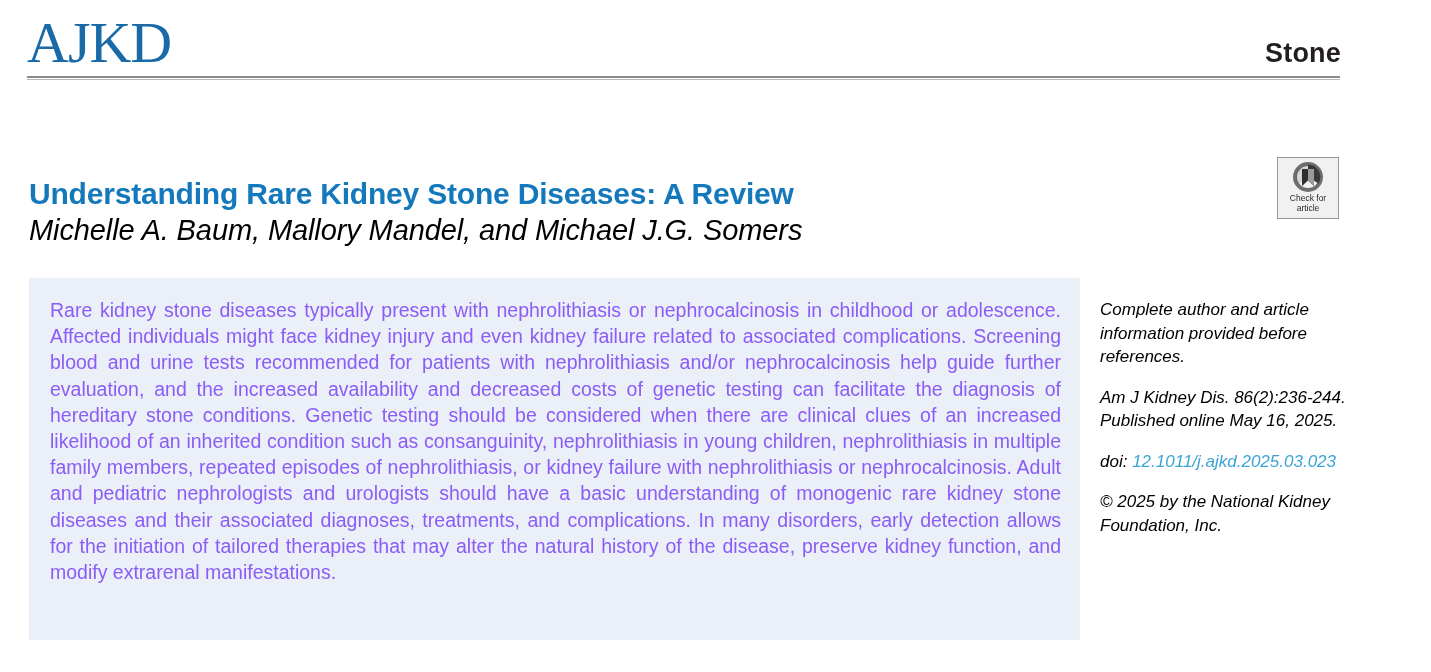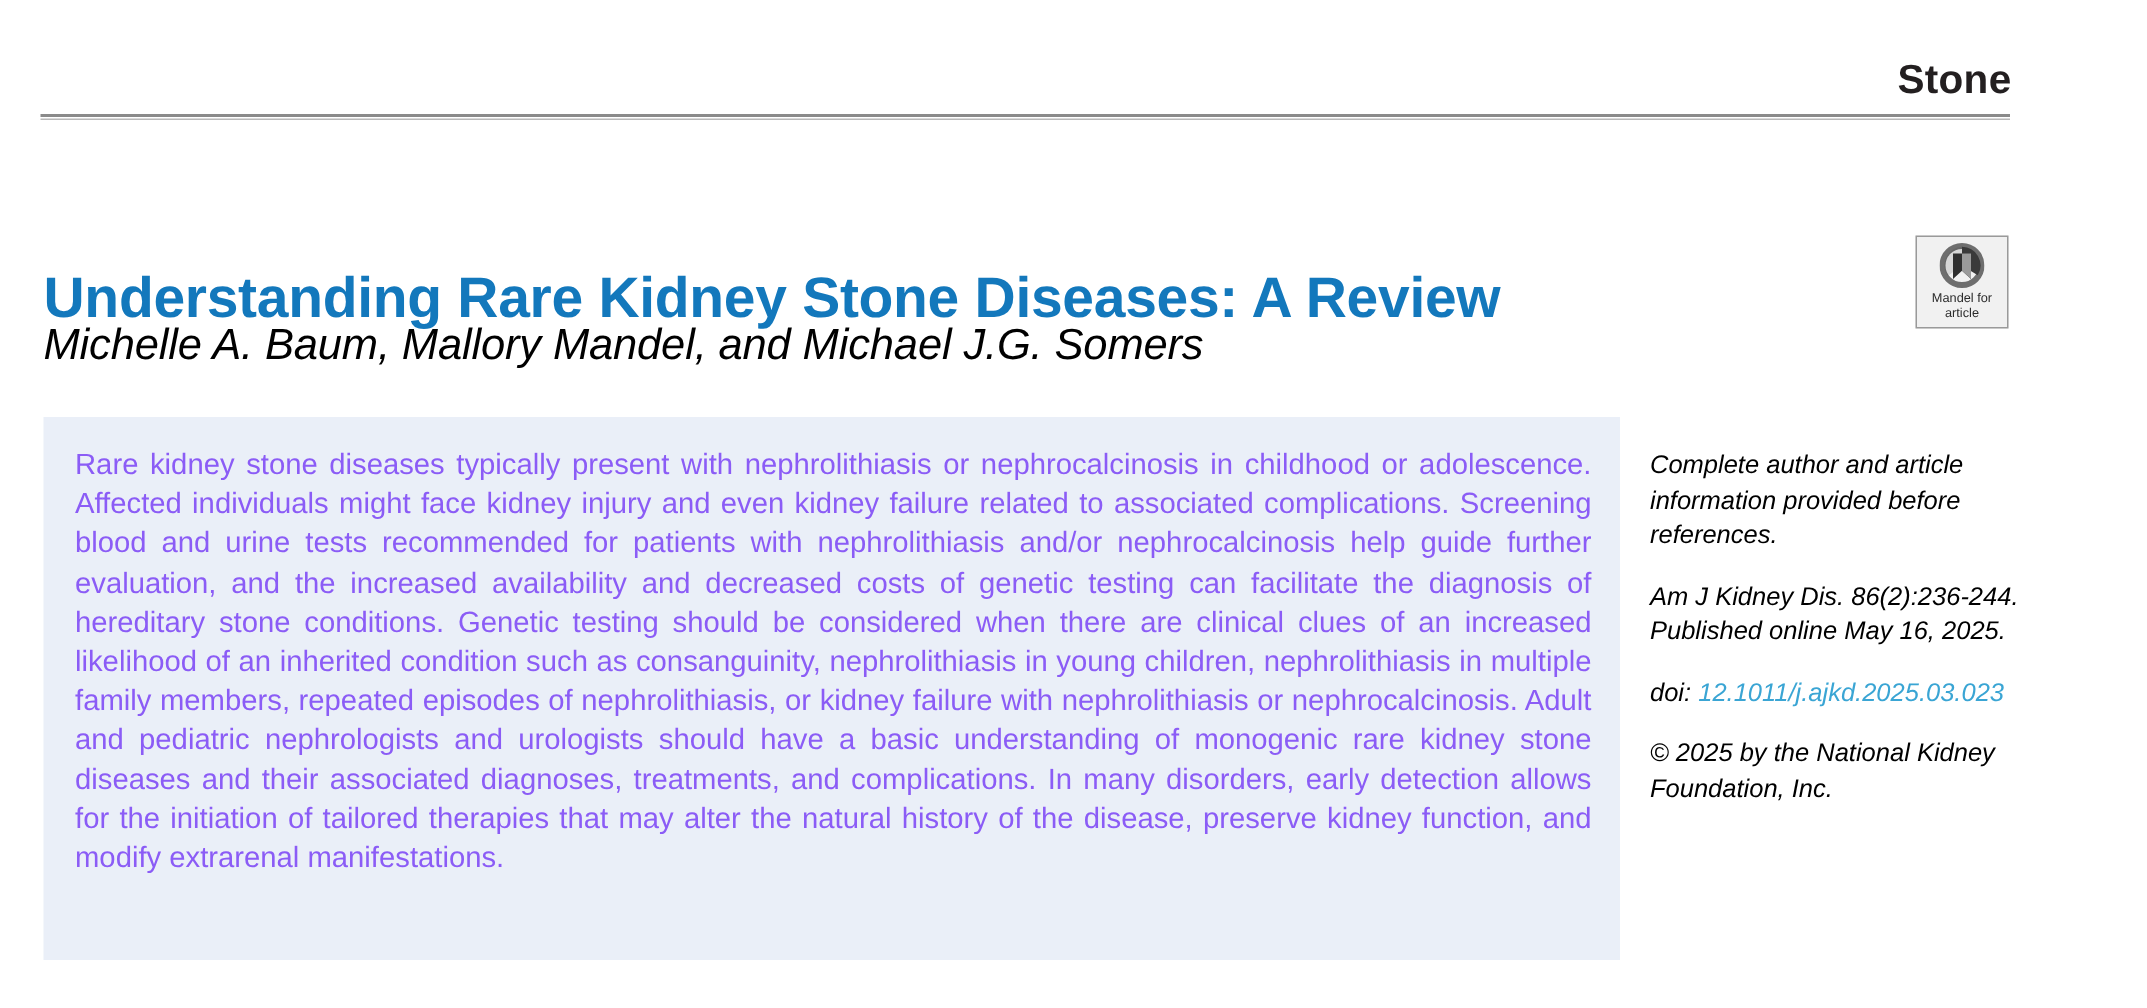--- a/index.html
+++ b/index.html
@@ -62,21 +62,21 @@
     height: 1px;
     background: #b8b8b8;
   }
 
   
   .article-title {
     position: absolute;
     left: 29px;
     top: 155px;
     width: 1030px;
-    font-size: 38px;
+    font-size: 30px;
     line-height: 38px;
     font-weight: bold;
     color: #1378bc;
     letter-spacing: -0.2px;
   }
   .authors {
     position: absolute;
     left: 29px;
     top: 215px;
     width: 1030px;
@@ -151,40 +151,41 @@
     color: #3aa5d4;
     font-style: italic;
     text-decoration: none;
     word-break: break-all;
   }
 </style>
 </head>
 <body>
 
 <div class="header">
+  <div class="journal-logo">AJKD</div>
   <div class="header-section">Stone</div>
   <div class="header-rule"></div>
   <div class="header-rule-thin"></div>
 </div>
 
 <h1 class="article-title">Understanding Rare Kidney Stone Diseases: A Review</h1>
 
 <div class="authors">Michelle A. Baum, Mallory Mandel, and Michael J.G. Somers</div>
 
 <div class="crossmark">
   <div class="crossmark-mark">
     <svg width="30" height="30" viewBox="0 0 30 30" xmlns="http://www.w3.org/2000/svg">
       <circle cx="15" cy="15" r="13" fill="none" stroke="#6e6e6e" stroke-width="4"></circle>
       <path d="M15 2.5 A12.5 12.5 0 0 1 25.5 21.5 L15 15 Z" fill="#3a3a3a"></path>
       <path d="M15 2.5 A12.5 12.5 0 0 0 5.5 22 L15 15 Z" fill="#3a3a3a" opacity="0.15"></path>
       <path d="M9 7 L21 7 L21 24 L15 18.5 L9 24 Z" fill="#2f2f2f"></path>
       <path d="M15 7 L21 7 L21 24 L15 18.5 Z" fill="#9a9a9a"></path>
     </svg>
   </div>
-  <div class="crossmark-text">Mandel for</div>
+  <div class="crossmark-text">Check for</div>
   <div class="crossmark-text">article</div>
 </div>
 
 <div class="abstract-box">
   <div class="abstract-text">Rare kidney stone diseases typically present with nephrolithiasis or nephrocalcinosis in childhood or adolescence. Affected individuals might face kidney injury and even kidney failure related to associated complications. Screening blood and urine tests recommended for patients with nephrolithiasis and/or nephrocalcinosis help guide further evaluation, and the increased availability and decreased costs of genetic testing can facilitate the diagnosis of hereditary stone conditions. Genetic testing should be considered when there are clinical clues of an increased likelihood of an inherited condition such as consanguinity, nephrolithiasis in young children, nephrolithiasis in multiple family members, repeated episodes of nephrolithiasis, or kidney failure with nephrolithiasis or nephrocalcinosis. Adult and pediatric nephrologists and urologists should have a basic understanding of monogenic rare kidney stone diseases and their associated diagnoses, treatments, and complications. In many disorders, early detection allows for the initiation of tailored therapies that may alter the natural history of the disease, preserve kidney function, and modify extrarenal manifestations.</div>
 </div>
 
 <div class="sidebar">
   <p>Complete author and article information provided before references.</p>
   <p>Am J Kidney Dis. 86(2):236-244. Published online May 16, 2025.</p>

